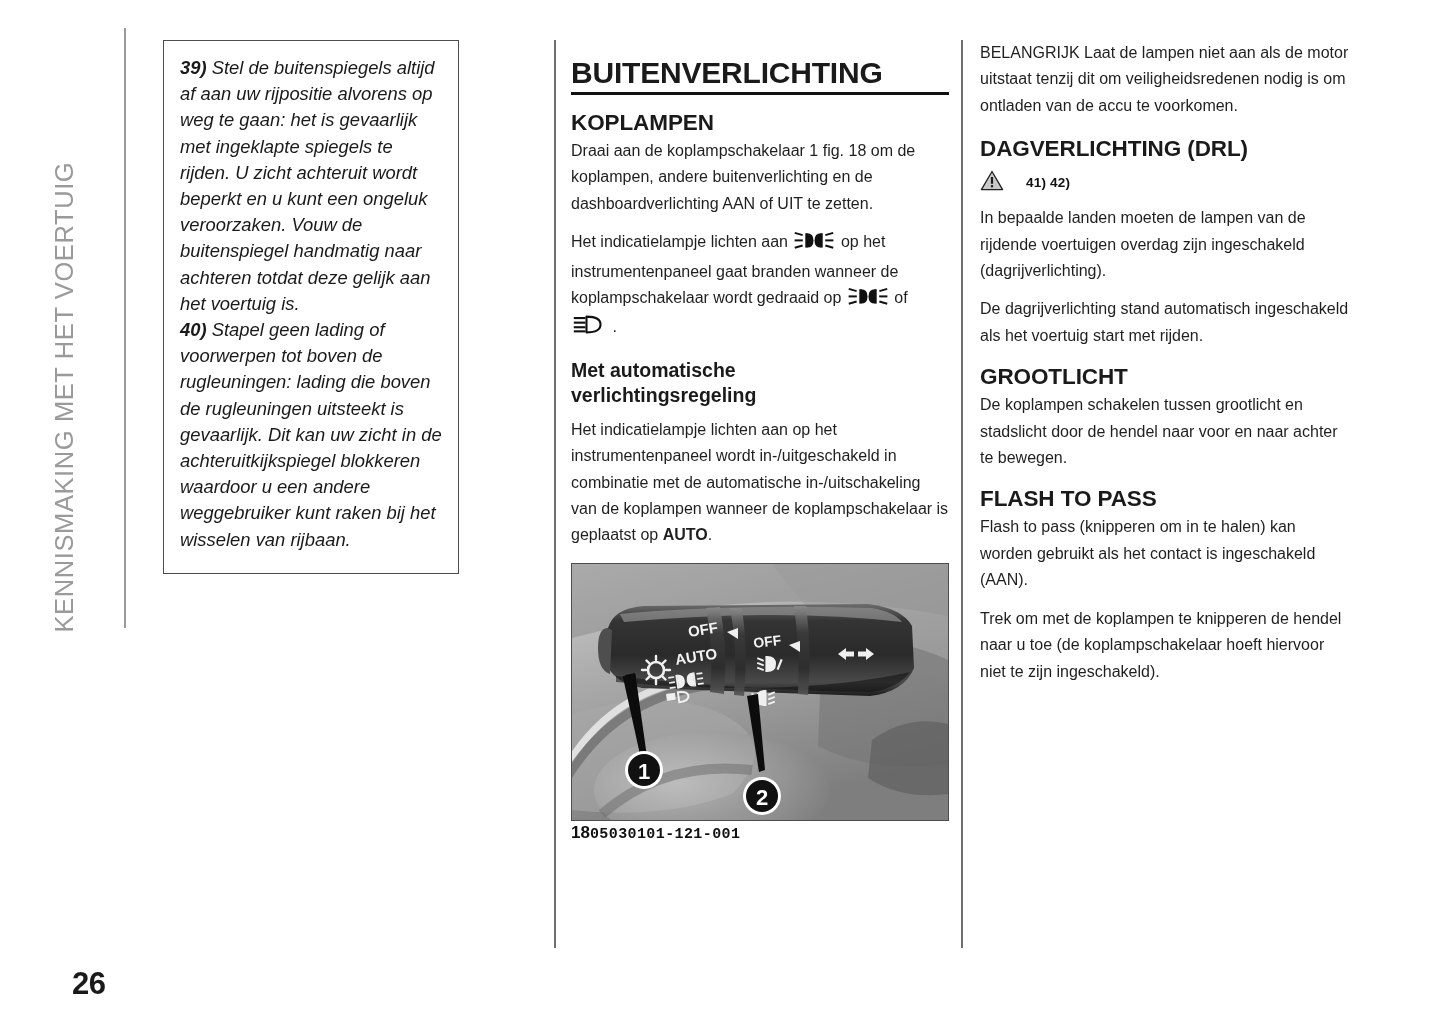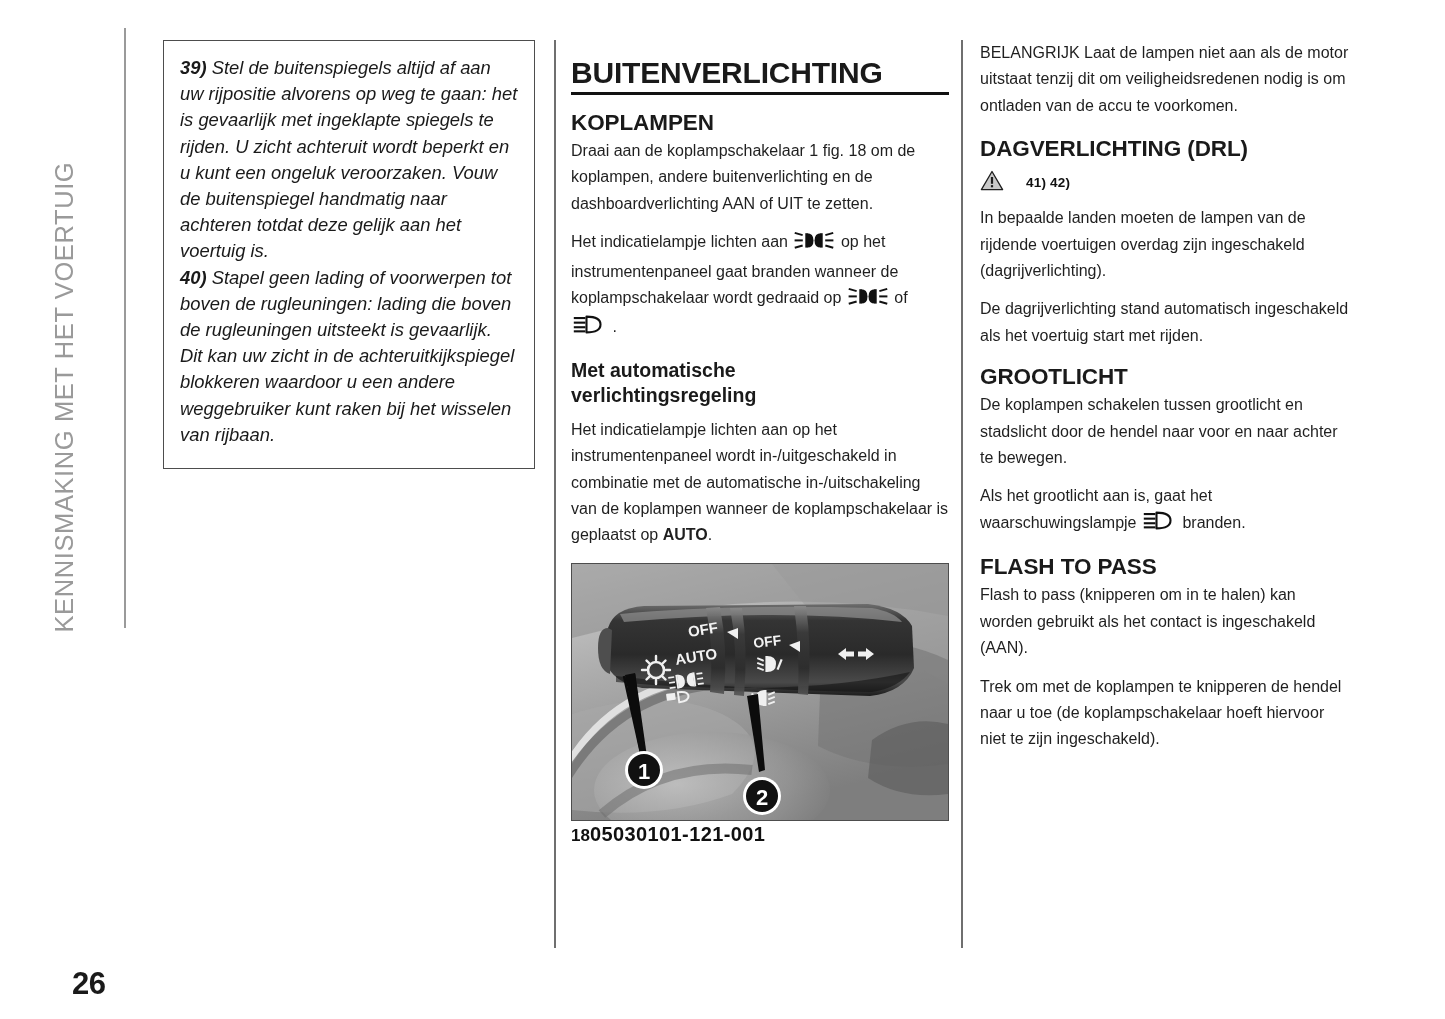--- a/index.html
+++ b/index.html
@@ -71,21 +71,21 @@
   }
   .col1 { left: 163px; width: 372px; }
   .col2 { left: 571px; width: 378px; }
   .col3 { left: 980px; width: 372px; }
 
   
   .warning-box {
     border: 1.6px solid #4d4d4d;
     padding: 14px 16px 20px 16px;
     box-sizing: border-box;
-    width: 372px;
+    width: 296px;
   }
   .warning-box p {
     margin: 0;
     font-style: italic;
     font-size: 18.4px;
     line-height: 26.2px;
     color: #1a1a1a;
   }
   .warning-box .num {
     font-style: italic;
@@ -182,21 +182,21 @@
   }
   .figure-caption {
     display: flex;
     justify-content: flex-start;
     align-items: baseline;
     margin-top: 2px;
     font-size: 17px;
     font-weight: bold;
     color: #111;
   }
-  .figure-code { font-size: 20px; letter-spacing: 0.4px; }
+  .figure-code { font-size: 15px; letter-spacing: 0.4px; font-family: Liberation Mono, monospace; }
 
   
   .page-number {
     position: absolute;
     left: 72px;
     top: 966px;
     font-size: 31px;
     font-weight: bold;
     color: #1a1a1a;
     letter-spacing: -0.5px;
@@ -441,33 +441,20 @@
       <span class="warn-refs">41) 42)</span>
     </div>
 
     <p class="body">In bepaalde landen moeten de lampen van de rijdende voertuigen overdag zijn ingeschakeld (dagrijverlichting).</p>
     <p class="body">De dagrijverlichting stand automatisch ingeschakeld als het voertuig start met rijden.</p>
 
     <h2 class="sub-title" style="margin-top:14px;">GROOTLICHT</h2>
 
     <p class="body">De koplampen schakelen tussen grootlicht en stadslicht door de hendel naar voor en naar achter te bewegen.</p>
 
-    <p class="body"><span>Als het grootlicht aan is, gaat het waarschuwingslampje </span><span class="pict">
-        <svg width="33" height="21" viewBox="0 0 33 21" xmlns="http://www.w3.org/2000/svg">
-          <g fill="none" stroke="#111" stroke-width="2.1">
-            <path d="M13.5 2.6 Q27.5 2.6 27.5 10.5 Q27.5 18.4 13.5 18.4 Z" stroke-linejoin="round"></path>
-          </g>
-          <g fill="#111">
-            <rect x="0.8" y="3.0" width="11.6" height="2.1"></rect>
-            <rect x="0.8" y="7.6" width="11.6" height="2.1"></rect>
-            <rect x="0.8" y="12.2" width="11.6" height="2.1"></rect>
-            <rect x="0.8" y="16.3" width="11.6" height="2.1"></rect>
-          </g>
-        </svg>
-      </span><span> branden.</span></p>
 
     <h2 class="sub-title" style="margin-top:14px;">FLASH TO PASS</h2>
 
     <p class="body">Flash to pass (knipperen om in te halen) kan worden gebruikt als het contact is ingeschakeld (AAN).</p>
     <p class="body">Trek om met de koplampen te knipperen de hendel naar u toe (de koplampschakelaar hoeft hiervoor niet te zijn ingeschakeld).</p>
   </div>
 
   <div class="page-number">26</div>
 
 </div>

